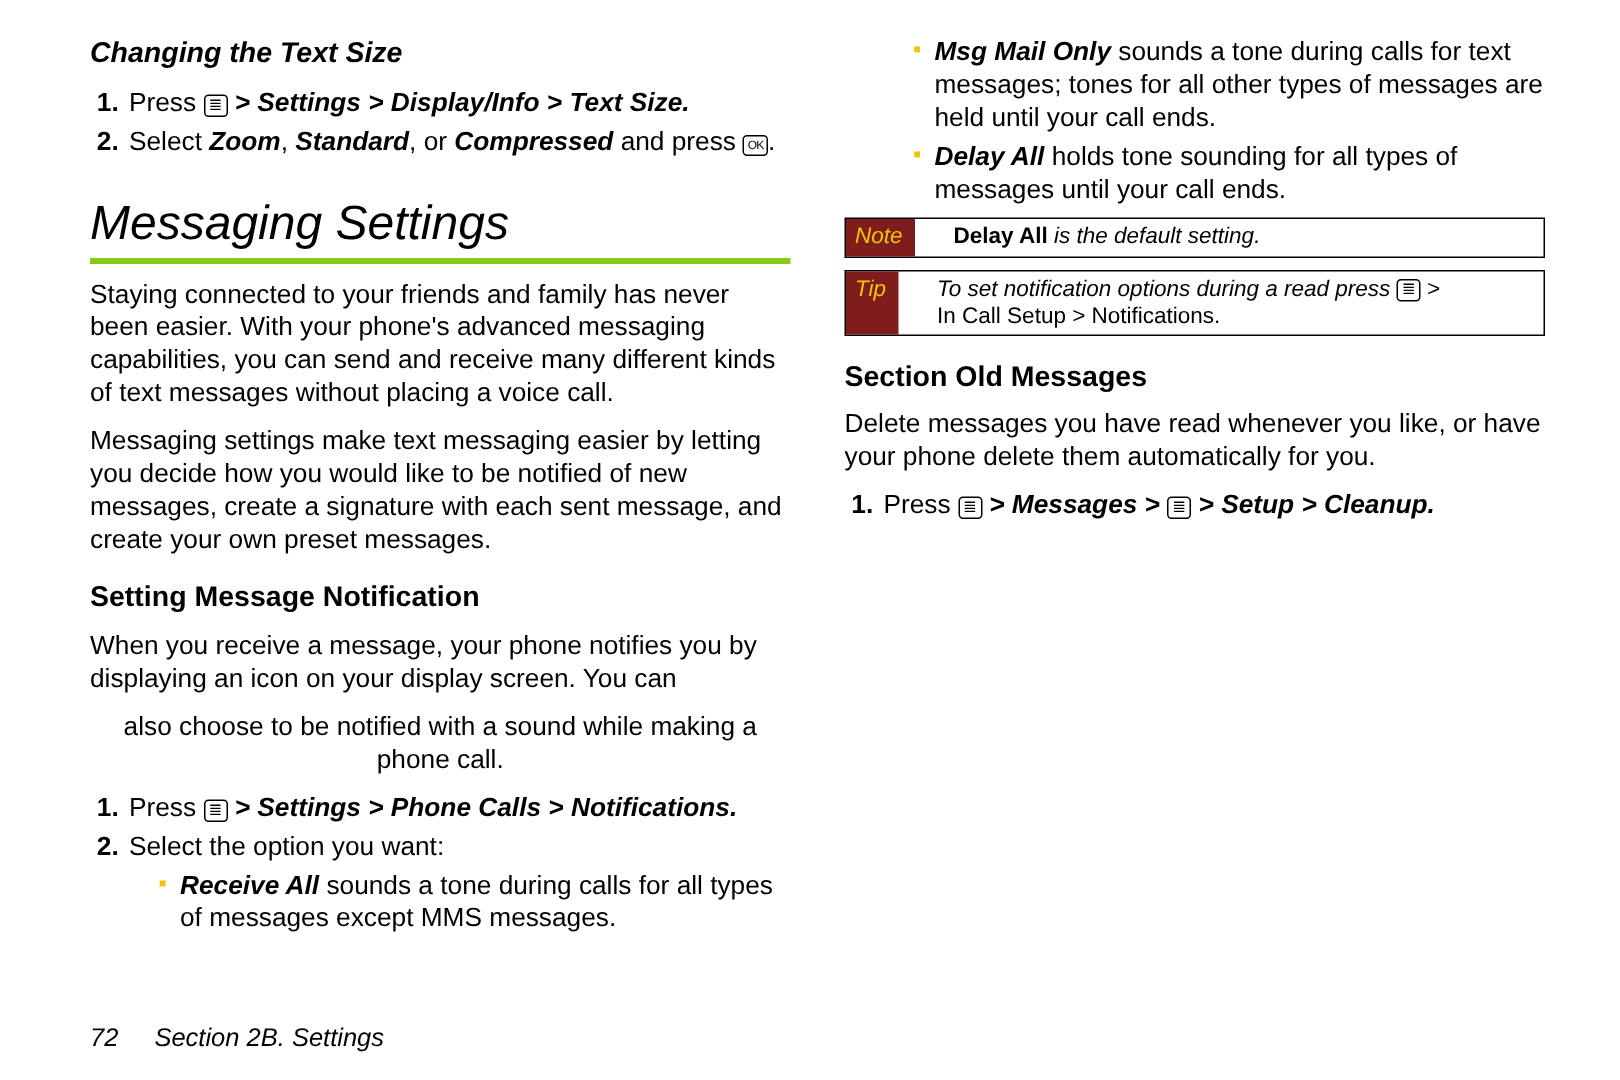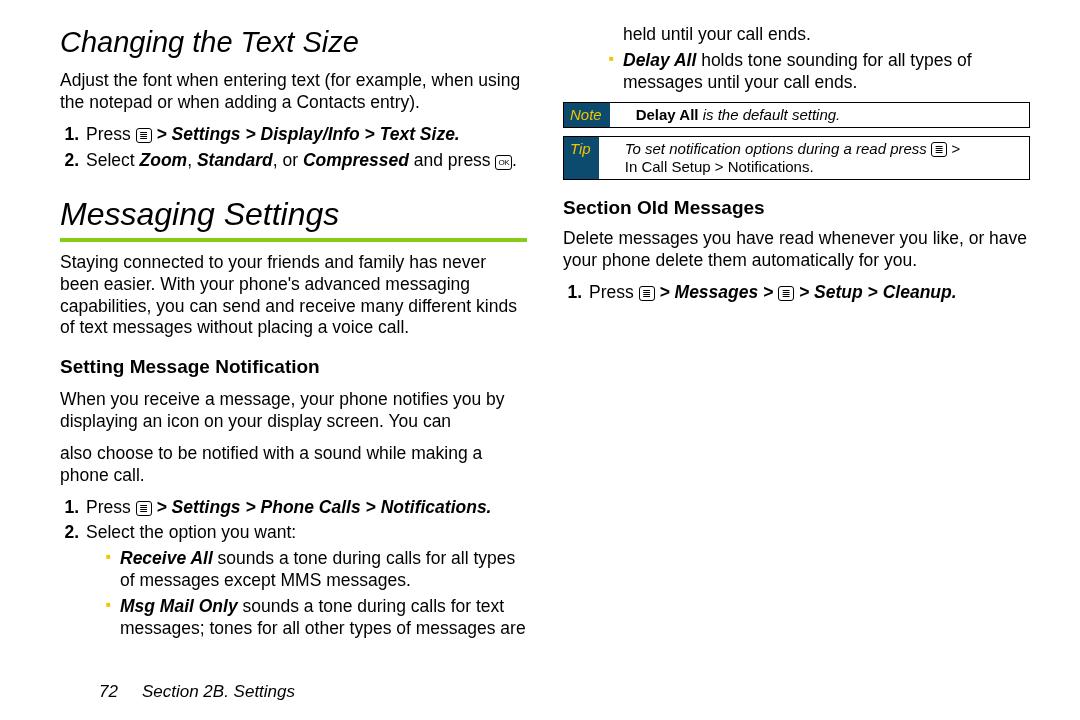--- a/index.html
+++ b/index.html
@@ -16,22 +16,22 @@
     padding: 24px 50px 10px 60px;
     column-count: 2;
     column-gap: 36px;
     column-fill: auto;
     height: 630px;
     font-size: 17.5px;
     line-height: 1.25;
   }
   h2.section-heading {
     font-style: italic;
-    font-weight: normal;
-    font-size: 29px;
+    font-weight: bold;
+    font-size: 19px;
     margin: 0 0 10px 0;
   }
   h1.major-heading {
     font-style: italic;
     font-weight: normal;
     font-size: 32px;
     margin: 22px 0 0 0;
     padding-bottom: 4px;
     border-bottom: 4px solid #84cc16;
   }
@@ -90,21 +90,21 @@
   .menu-icon::after { content: "≣"; font-size:11px; }
   .ok-icon::after { content: "OK"; font-size:8px; letter-spacing:-0.5px;}
   .callout {
     border: 1.5px solid #000;
     display: flex;
     margin: 8px 0;
     font-size: 15px;
     break-inside: avoid;
   }
   .callout .label {
-    background: #0c4a6e;
+    background: #7f1d1d;
     color: #f0c400;
     font-style: italic;
     padding: 3px 8px 3px 6px;
     font-weight: normal;
     flex-shrink: 0;
     display: flex;
     align-items: flex-start;
   }
   .callout .body {
     padding: 3px 6px;
@@ -116,47 +116,46 @@
   .task-lead {
     font-style: italic;
     margin: 14px 0 6px 0;
   }
   .footer {
     position: absolute;
     left: 60px;
     bottom: 18px;
     font-size: 17px;
     font-style: italic;
-    margin-left: 39px;
   }
   .footer .pn { font-weight: normal; font-style: italic; margin-right: 24px; }
-  .col-top-continuation { margin-top: 0; }
+  .col-top-continuation { margin-top: 0; text-align: center; }
   .tight { margin-top: 4px; }
 </style>
 </head>
 <body>
 
 <div class="page">
 
   <h2 class="section-heading">Changing the Text Size</h2>
 
-  <p>Adjust the font when entering text (for example, when using the notepad or when adding a Contacts entry).</p>
 
   <ol>
     <li>
       <span>Press </span><span class="icon-key menu-icon"></span><span class="bi"> &gt; Settings &gt; Display/Info &gt; Text Size.</span>
     </li>
     <li>
       <span>Select </span><span class="bi">Zoom</span><span>, </span><span class="bi">Standard</span><span>, or </span><span class="bi">Compressed</span><span> and press </span><span class="icon-key ok-icon"></span><span>.</span>
     </li>
   </ol>
 
   <h1 class="major-heading">Messaging Settings</h1>
 
   <p class="intro-gap">Staying connected to your friends and family has never been easier. With your phone's advanced messaging capabilities, you can send and receive many different kinds of text messages without placing a voice call.</p>
+  <p>Messaging settings make text messaging easier by letting you decide how you would like to be notified of new messages, create a signature with each sent message, and create your own preset messages.</p>
 
   <h3 class="sub-heading">Setting Message Notification</h3>
   <p>When you receive a message, your phone notifies you by displaying an icon on your display screen. You can</p>
 
   <p class="col-top-continuation">also choose to be notified with a sound while making a phone call.</p>
 
   <ol>
     <li>
       <span>Press </span><span class="icon-key menu-icon"></span><span class="bi"> &gt; Settings &gt; Phone Calls &gt; Notifications.</span>
     </li>

